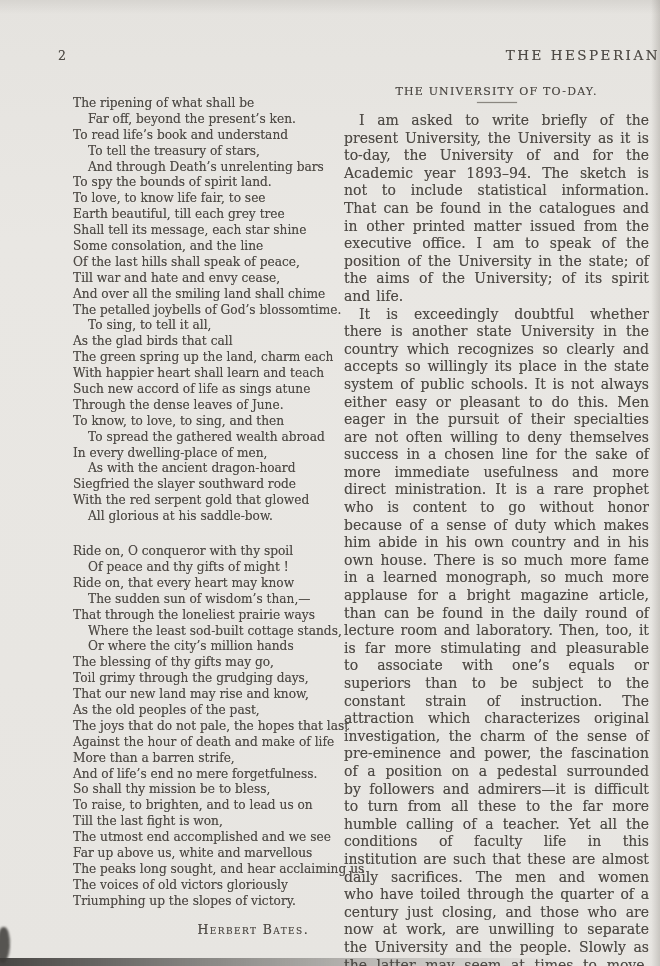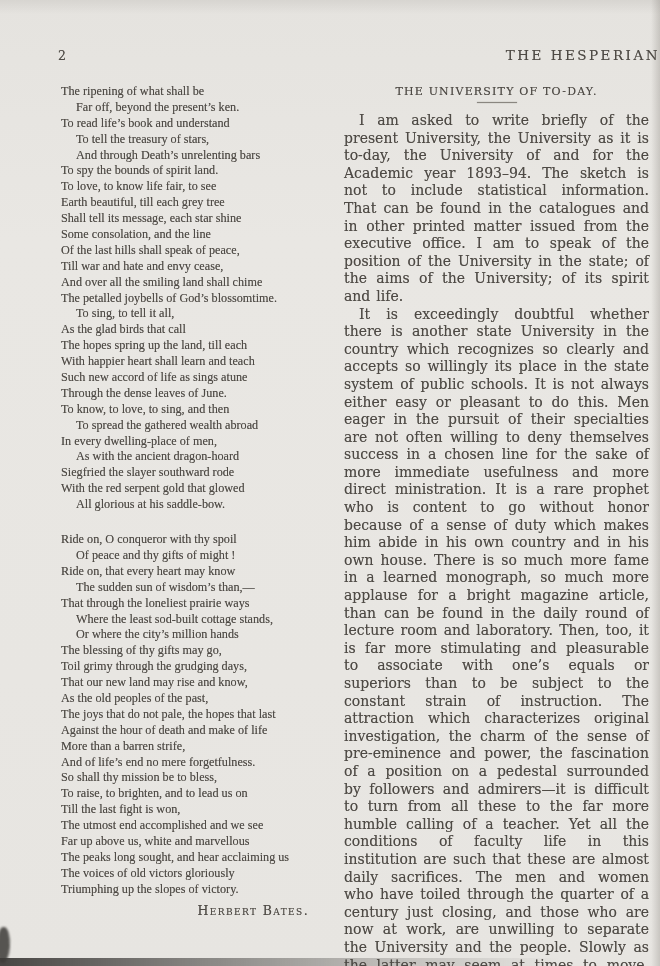--- a/index.html
+++ b/index.html
@@ -39,21 +39,21 @@
   
   .poem-col {
     position: absolute;
     left: 61px;
     top: 84px;
     width: 262px;
     font-size: 12.2px;
     line-height: 15.9px;
     white-space: nowrap;
   }
-  .stanza { margin: 0; font-family: Liberation Serif, serif; }
+  .stanza { margin: 12px; }
   .stanza + .stanza { margin-top: 19px; }
   .poem-line { height: 15.9px; }
   .poem-line.indent { padding-left: 15px; }
   .poem-byline {
     margin-top: 5px;
     text-align: right;
     padding-right: 14px;
     font-variant: small-caps;
     letter-spacing: 1.4px;
     font-size: 12.5px;
@@ -145,21 +145,21 @@
           <div class="poem-line">To love, to know life fair, to see</div>
           <div class="poem-line">Earth beautiful, till each grey tree</div>
           <div class="poem-line">Shall tell its message, each star shine</div>
           <div class="poem-line">Some consolation, and the line</div>
           <div class="poem-line">Of the last hills shall speak of peace,</div>
           <div class="poem-line">Till war and hate and envy cease,</div>
           <div class="poem-line">And over all the smiling land shall chime</div>
           <div class="poem-line">The petalled joybells of God’s blossomtime.</div>
           <div class="poem-line indent">To sing, to tell it all,</div>
           <div class="poem-line">As the glad birds that call</div>
-          <div class="poem-line">The hopes spring up the land, till each</div>
+          <div class="poem-line">The green spring up the land, charm each</div>
           <div class="poem-line">With happier heart shall learn and teach</div>
           <div class="poem-line">Such new accord of life as sings atune</div>
           <div class="poem-line">Through the dense leaves of June.</div>
           <div class="poem-line">To know, to love, to sing, and then</div>
           <div class="poem-line indent">To spread the gathered wealth abroad</div>
           <div class="poem-line">In every dwelling-place of men,</div>
           <div class="poem-line indent">As with the ancient dragon-hoard</div>
           <div class="poem-line">Siegfried the slayer southward rode</div>
           <div class="poem-line">With the red serpent gold that glowed</div>
           <div class="poem-line indent">All glorious at his saddle-bow.</div>

